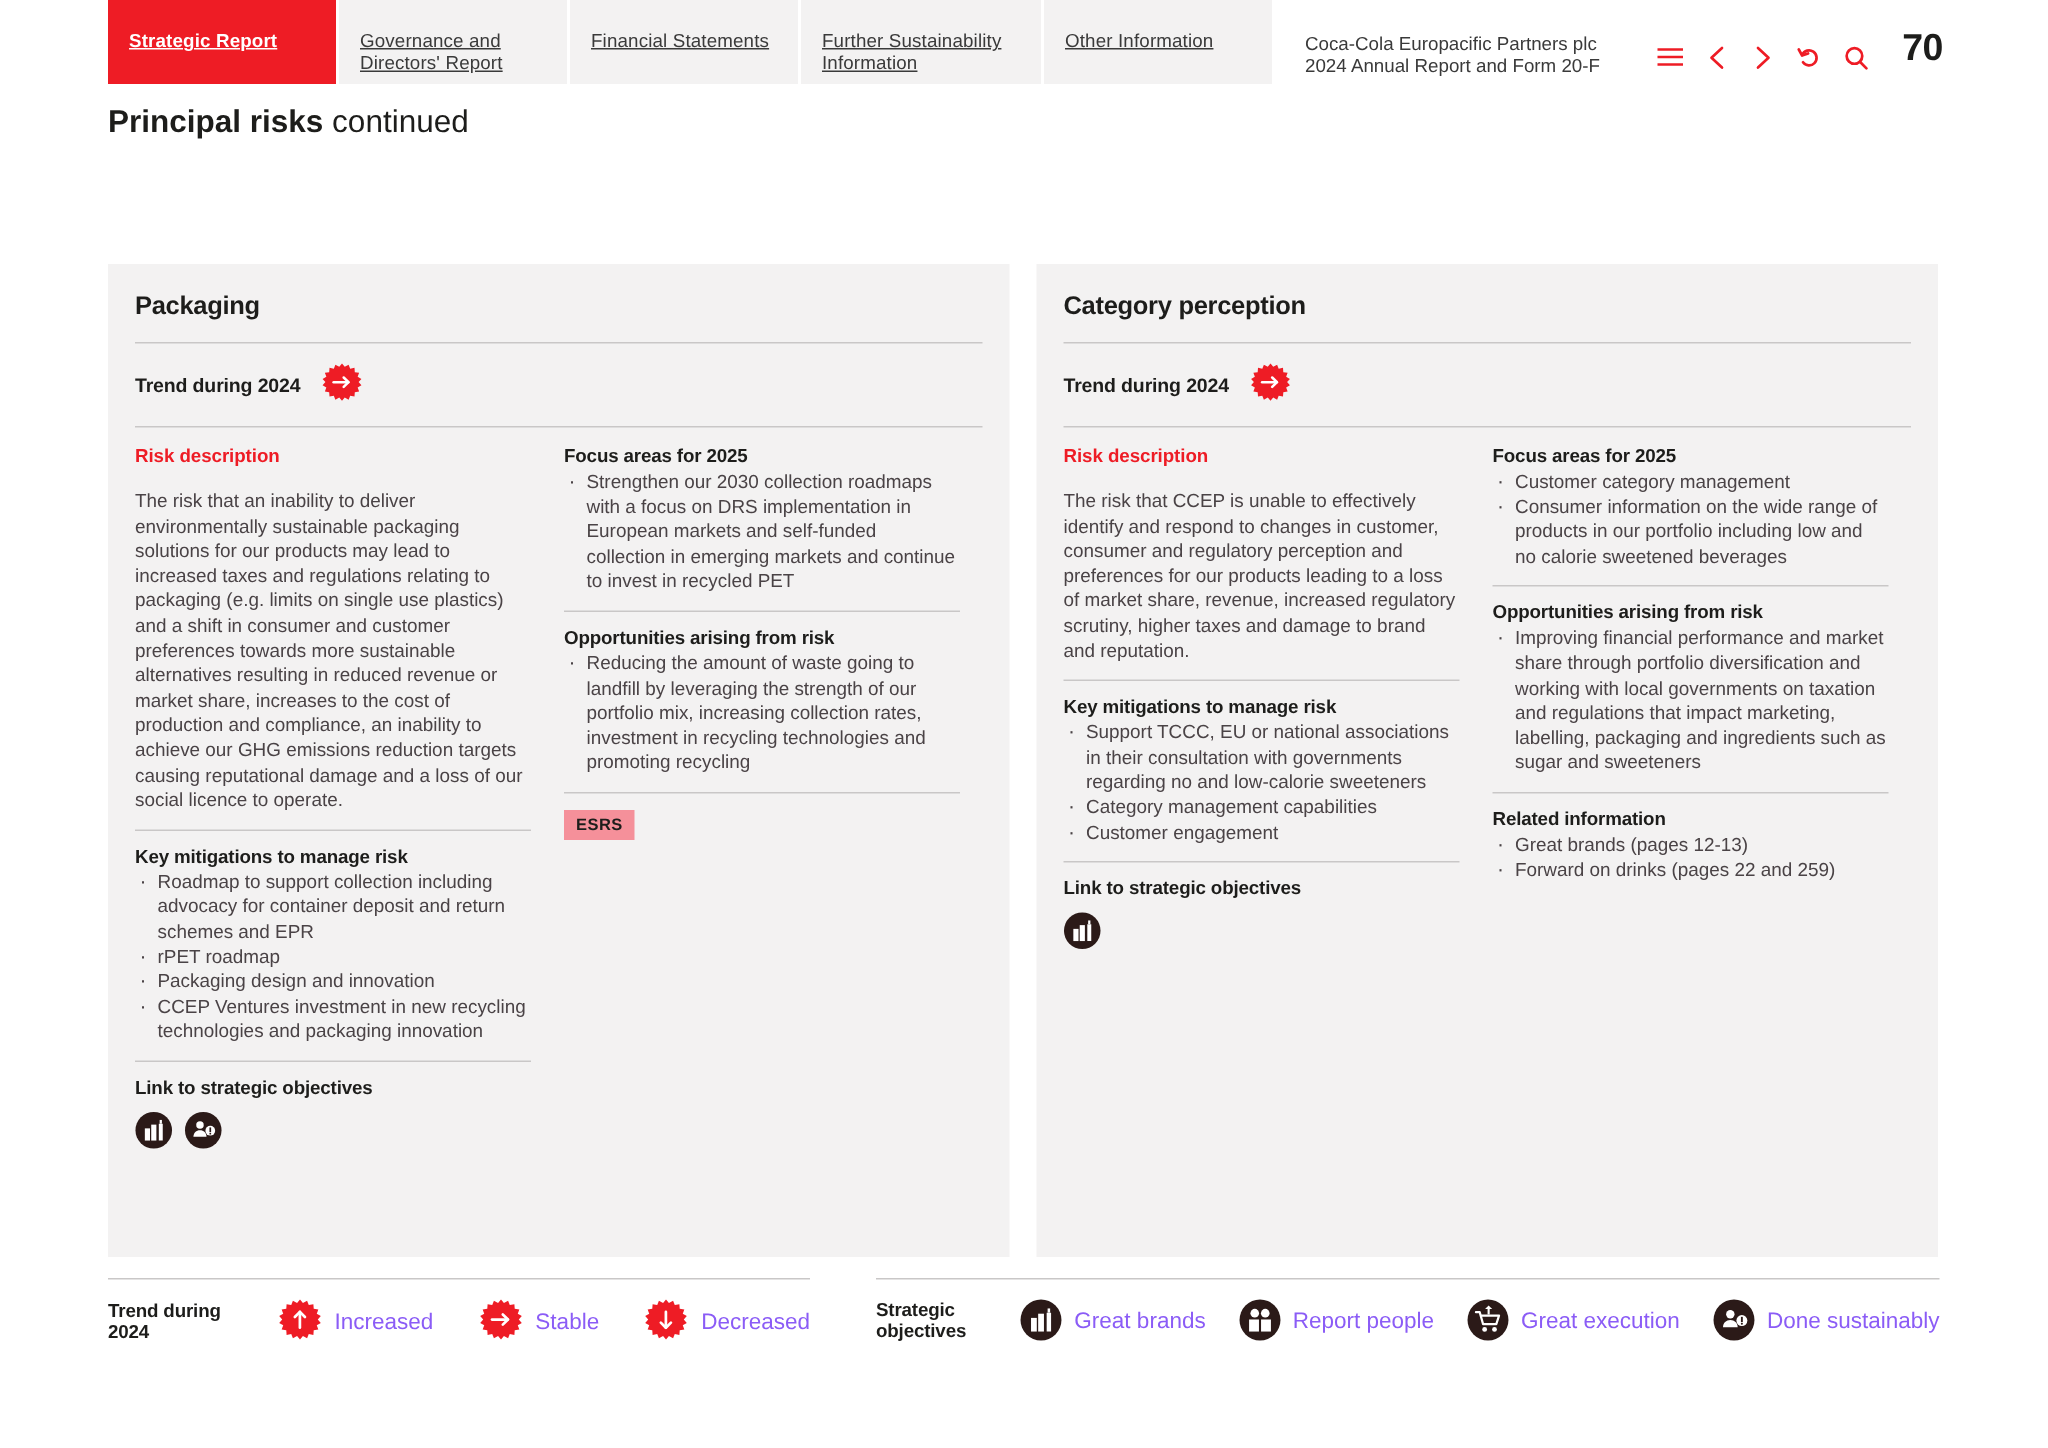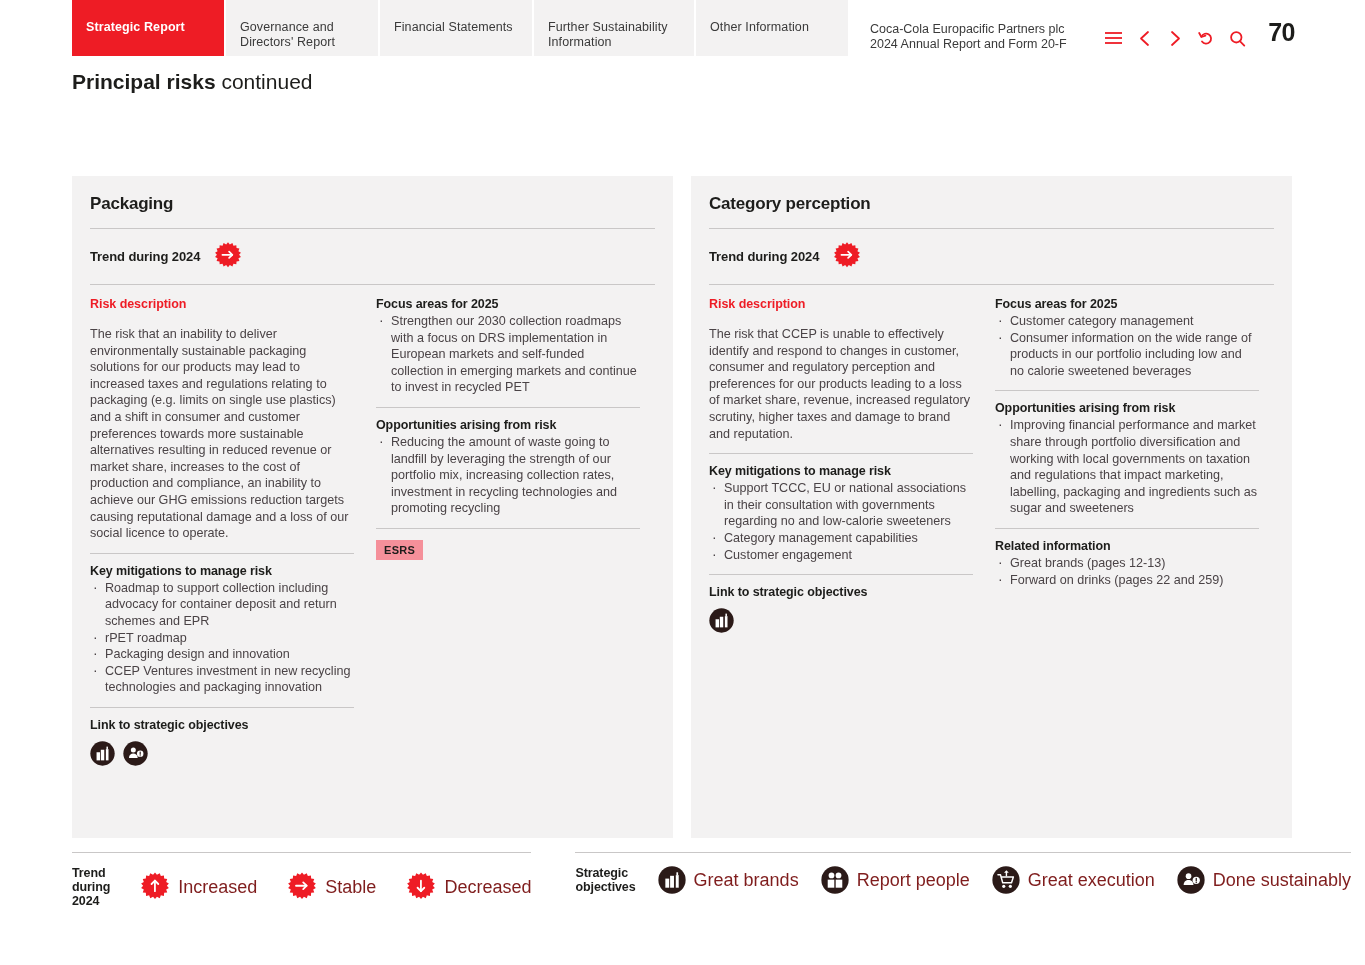--- a/index.html
+++ b/index.html
@@ -12,20 +12,21 @@
   }
   .page { position: relative; width: 1365px; height: 965px; }
 
   
   .topnav { display: flex; align-items: stretch; height: 56px; padding-left: 72px; }
   .tab {
     width: 152px; background: #f3f2f2; margin-right: 2px;
     padding: 20px 12px 0 14px;
     font-size: 12.5px; line-height: 14.5px; color: #3a3a3a;
     letter-spacing: .1px;
+    text-decoration: underline;
   }
   .tab.active { background: #ee1c25; color: #ffffff; font-weight: bold; }
   .tab-wide { width: 160px; }
   .report-title {
     margin-left: 20px; padding-top: 22px;
     font-size: 12.5px; line-height: 14.5px; color: #3a3a3a; white-space: pre-line;
   }
   .nav-icons { margin-left: auto; display: flex; align-items: center; gap: 9px; padding-top: 20px; }
   .nav-icons .ico { width: 22px; height: 22px; display: flex; align-items: center; justify-content: center; cursor: pointer; }
   .nav-icons svg { display: block; }
@@ -79,21 +80,21 @@
   .esrs-txt b { color: #1d1d1b; font-weight: bold; }
 
   
   .footer { position: absolute; left: 72px; top: 852px; width: 1221px; display: flex; }
   .leg-left { width: 468px; }
   .leg-right { margin-left: 44px; flex: 1; }
   .leg-rule { border-top: 1px solid #c9c7c7; }
   .leg-row { display: flex; align-items: center; padding-top: 13px; }
   .leg-title { font-size: 12.5px; font-weight: bold; letter-spacing: -.1px; }
   .leg-item { display: flex; align-items: center; gap: 8px; }
-  .leg-item .txt { font-size: 18px; color: #7f1d1d; white-space: nowrap; }
+  .leg-item .txt { font-size: 15px; color: #8b5cf6; white-space: nowrap; }
   .leg-left .leg-item { margin-left: 30px; }
   .leg-right .leg-item { margin-left: 22px; }
 
   .burst { display: block; }
   .so-ico { display: block; }
 </style>
 </head>
 <body>
 
 <div class="page">

